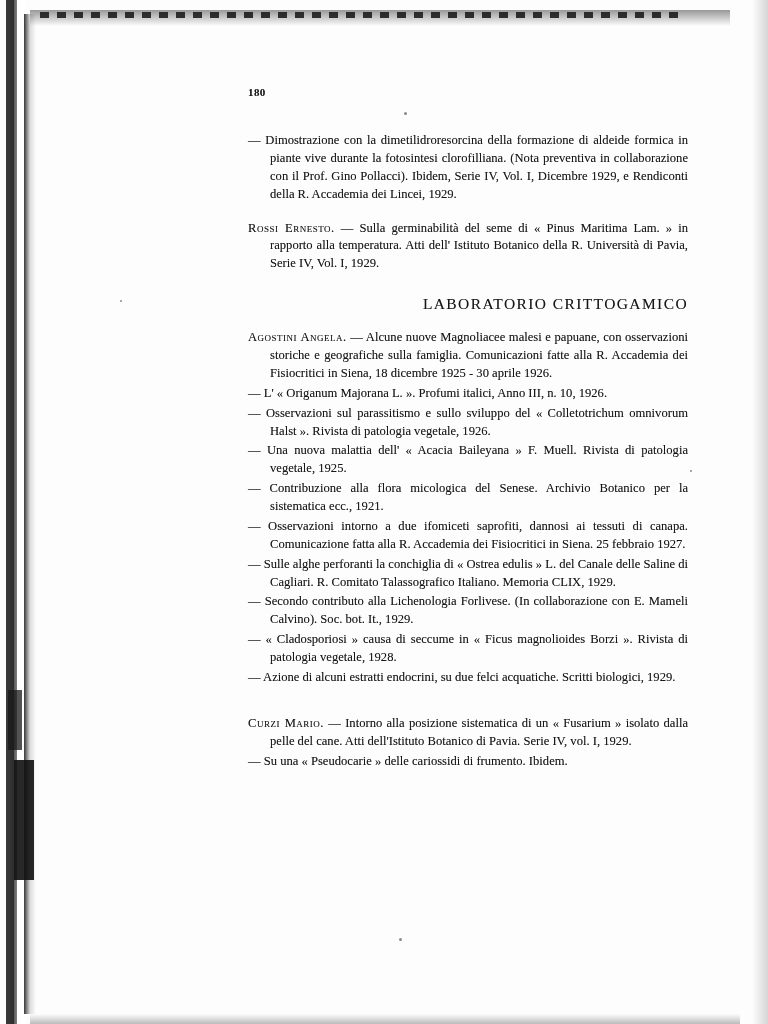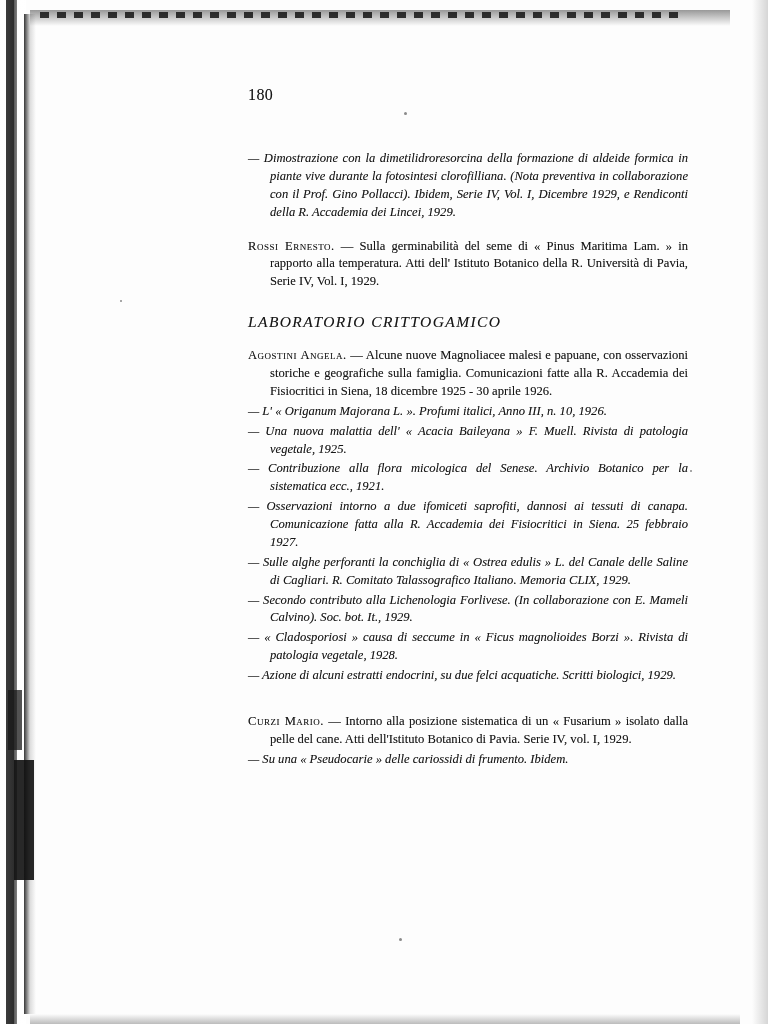--- a/index.html
+++ b/index.html
@@ -107,58 +107,57 @@
   
   #content {
     position: absolute;
     left: 248px;
     top: 86px;
     width: 440px;
     color: #171717;
   }
 
   .folio {
-    font-size: 16px;
+    font-size: 11px;
     letter-spacing: 0.4px;
-    margin-bottom: 46px;
+    margin-bottom: 34px;
+    font-weight: bold;
   }
 
   .entry {
     margin-bottom: 2px;
     font-size: 12.6px;
     line-height: 1.42;
     text-align: justify;
   }
   .entry .body {
     display: block;
     padding-left: 22px;
     text-indent: -22px;
   }
   .author {
     font-variant: small-caps;
     letter-spacing: 0.5px;
   }
   .dash-entry {
     margin-top: 0px;
-    font-style: italic;
   }
 
   .group {
     margin-bottom: 16px;
   }
   .group.tight { margin-bottom: 10px; margin-top: 8px; }
 
   h2.section-title {
     font-size: 15.5px;
     font-weight: normal;
     letter-spacing: 1.4px;
-    text-align: left;
+    text-align: right;
     margin: 22px 0 16px 0;
     font-family: "Liberation Serif", serif;
-    font-style: italic;
   }
   .gap-m { height: 18px; }
 
   
   #content { text-shadow: 0 0 0.3px rgba(0,0,0,0.35); }
 </style>
 </head>
 <body>
 
 <div id="page">
@@ -197,20 +196,23 @@
 
     <div class="group tight">
       <div class="entry">
         <span class="body"><span class="author">Agostini Angela.</span> <span>— Alcune nuove Magnoliacee malesi e papuane, con osservazioni storiche e geografiche sulla famiglia. Comunicazioni fatte alla R. Accademia dei Fisiocritici in Siena, 18 dicembre 1925 - 30 aprile 1926.</span></span>
       </div>
 
       <div class="entry dash-entry">
         <span class="body">— L' « Origanum Majorana L. ». Profumi italici, Anno III, n. 10, 1926.</span>
       </div>
       <div class="entry dash-entry">
+        <span class="body">— Osservazioni sul parassitismo e sullo sviluppo del « Colletotrichum omnivorum Halst ». Rivista di patologia vegetale, 1926.</span>
+      </div>
+      <div class="entry dash-entry">
         <span class="body">— Una nuova malattia dell' « Acacia Baileyana » F. Muell. Rivista di patologia vegetale, 1925.</span>
       </div>
       <div class="entry dash-entry">
         <span class="body">— Contribuzione alla flora micologica del Senese. Archivio Botanico per la sistematica ecc., 1921.</span>
       </div>
       <div class="entry dash-entry">
         <span class="body">— Osservazioni intorno a due ifomiceti saprofiti, dannosi ai tessuti di canapa. Comunicazione fatta alla R. Accademia dei Fisiocritici in Siena. 25 febbraio 1927.</span>
       </div>
       <div class="entry dash-entry">
         <span class="body">— Sulle alghe perforanti la conchiglia di « Ostrea edulis » L. del Canale delle Saline di Cagliari. R. Comitato Talassografico Italiano. Memoria CLIX, 1929.</span>

